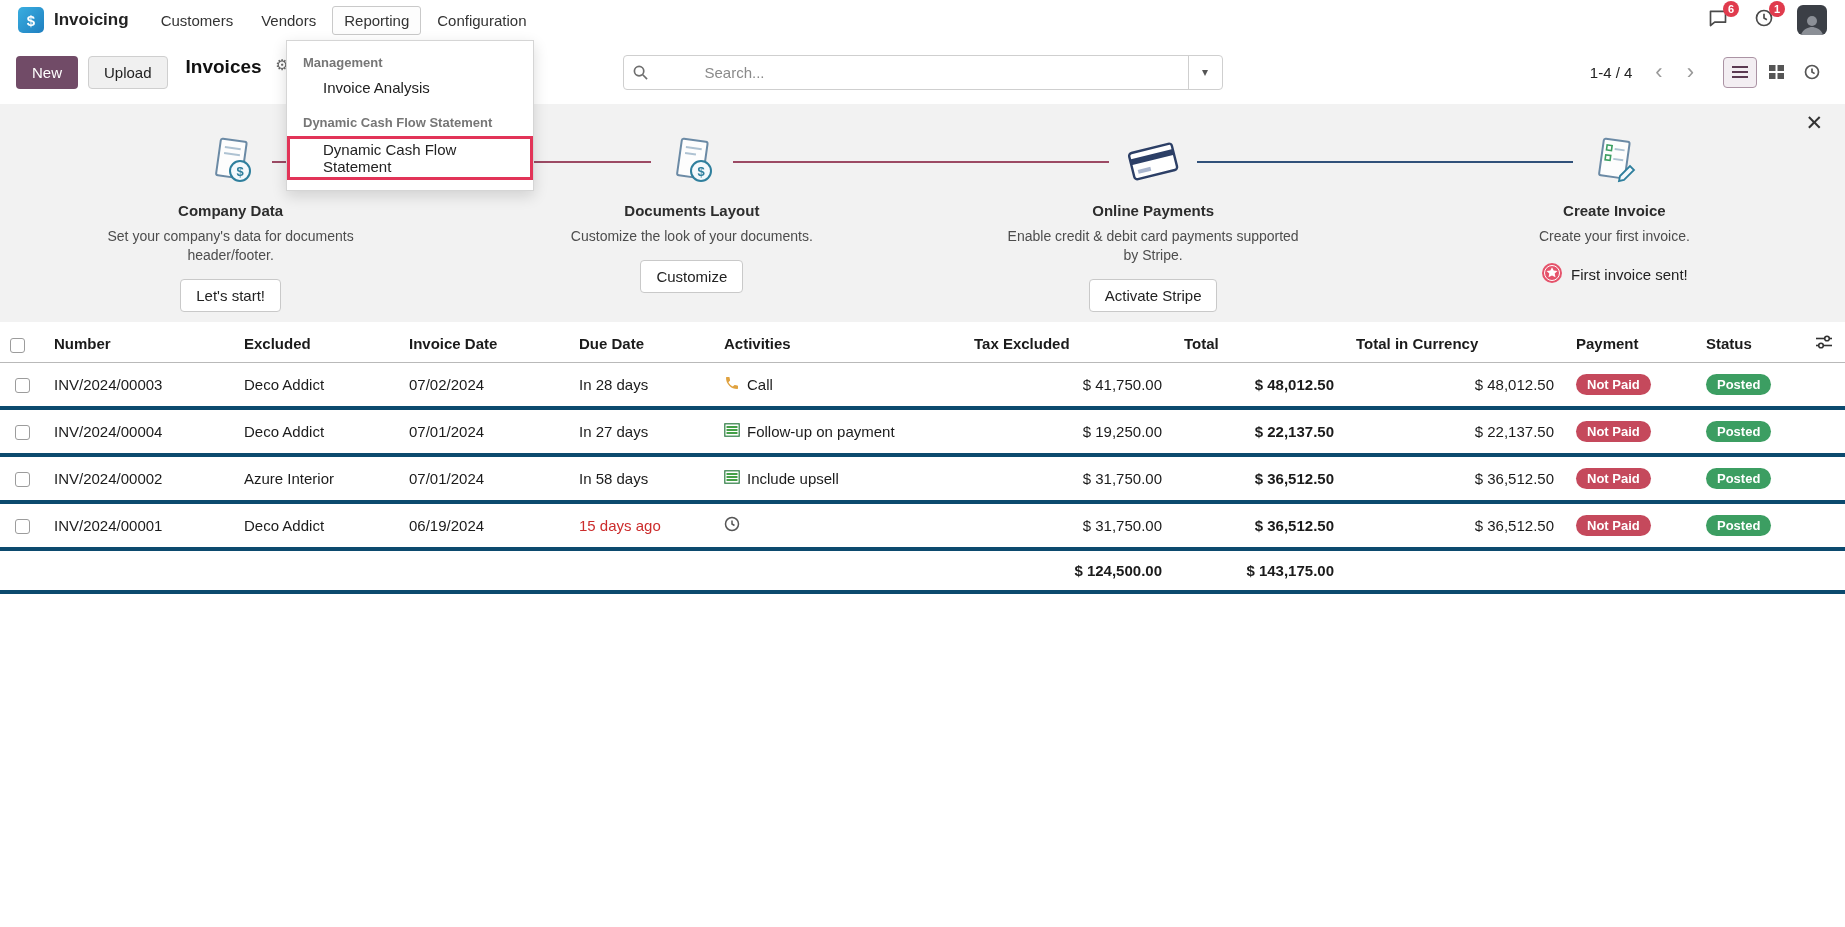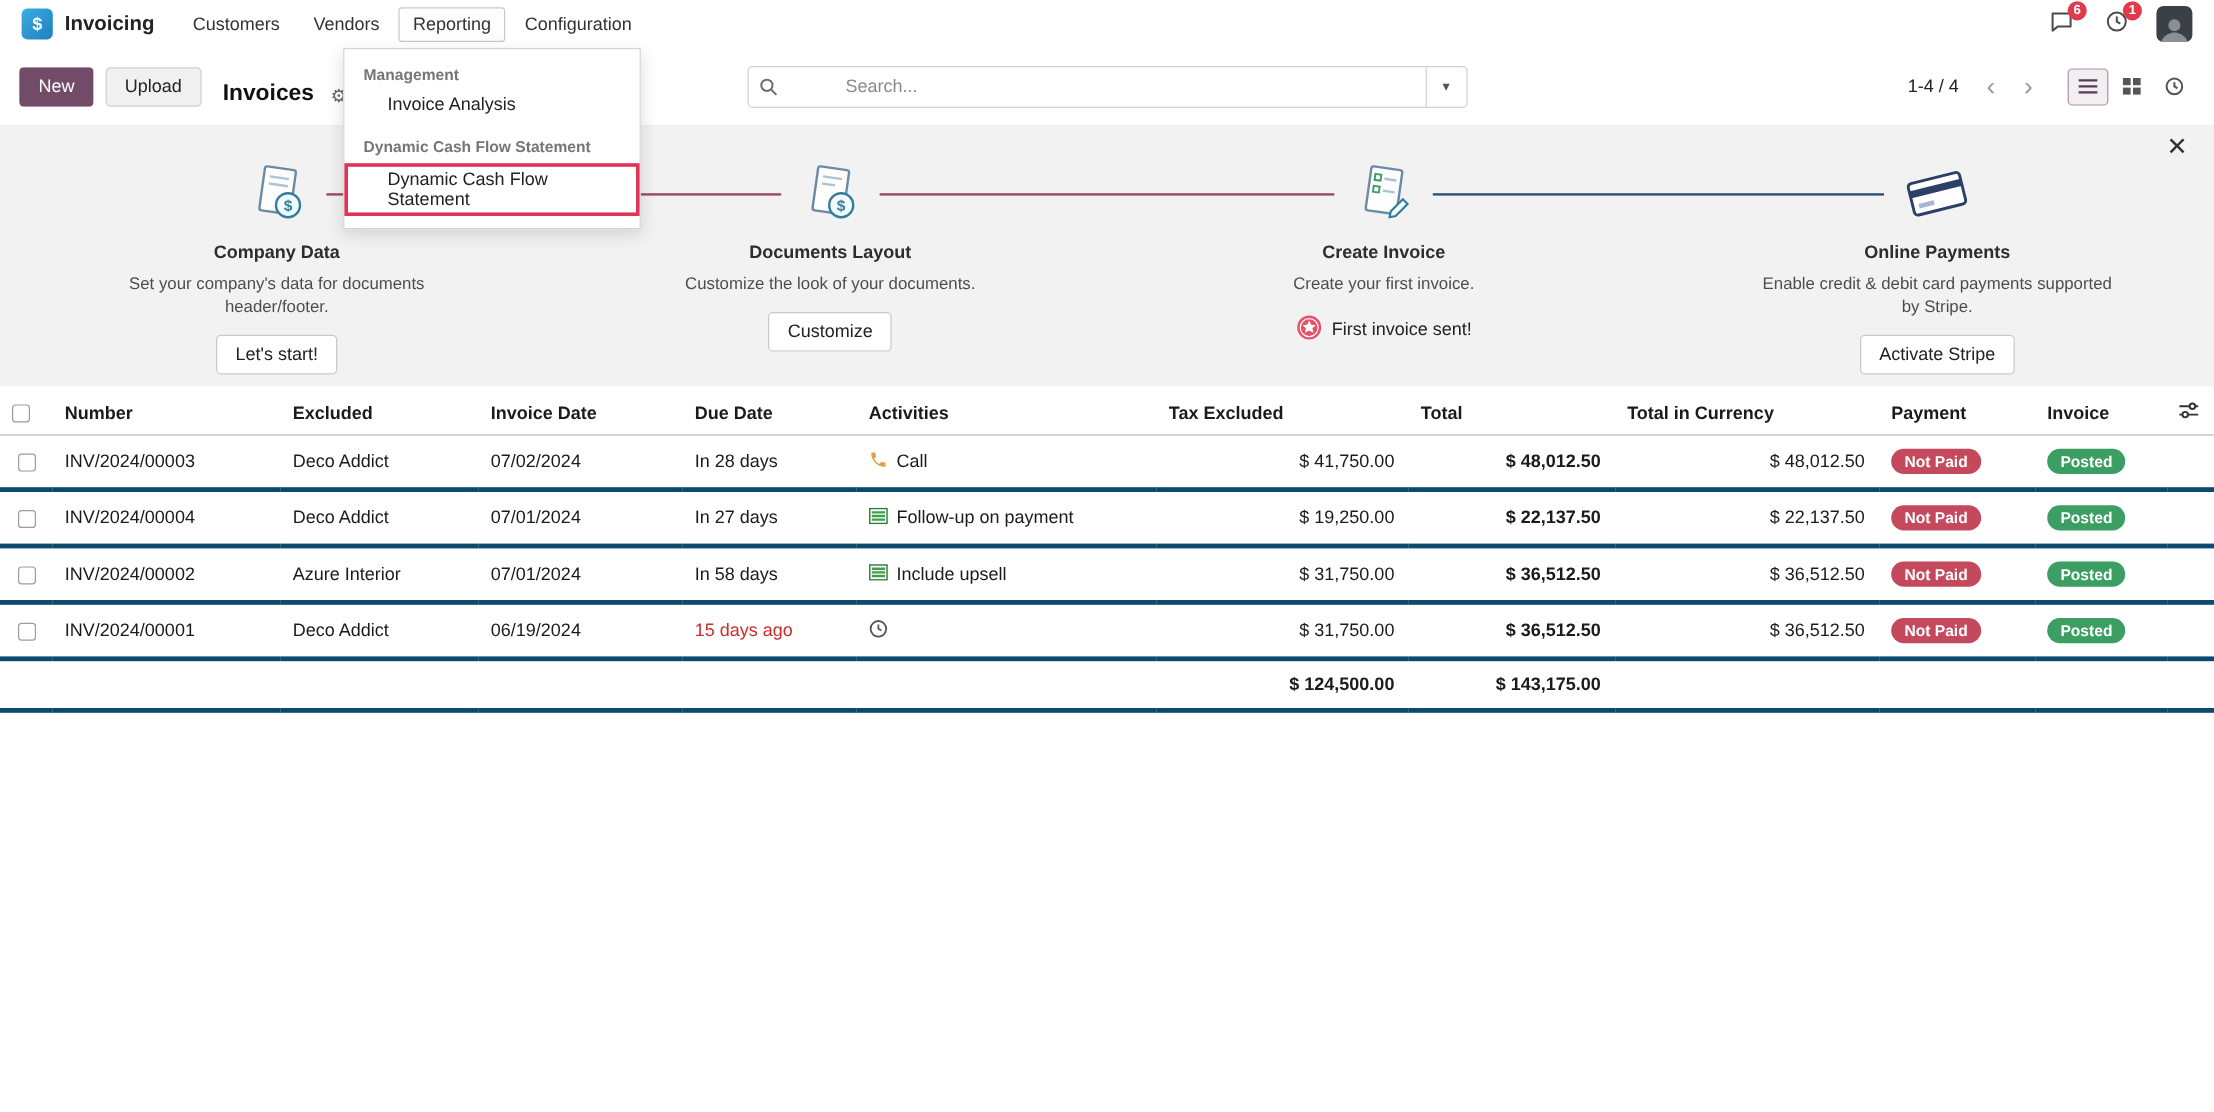--- a/index.html
+++ b/index.html
@@ -17,21 +17,21 @@
   .systray-btn { position: relative; width: 26px; height: 26px; display:flex; align-items:center; justify-content:center; cursor:pointer; }
   .badge { position: absolute; top: -6px; right: -8px; min-width: 16px; height: 16px; padding: 0 4px; background: #e03b4d; color: #fff; border-radius: 9px; font-size: 11px; font-weight: 700; display:flex; align-items:center; justify-content:center; }
   .avatar { width: 30px; height: 30px; border-radius: 6px; background: #3b3f46; overflow: hidden; display:flex; align-items:flex-end; justify-content:center; cursor:pointer; }
 
   
   .control-panel { position: relative; height: 64px; display: flex; align-items: center; padding: 0 16px; background: #fff; }
   .btn { font-size: 15px; border-radius: 4px; padding: 7px 15px; cursor: pointer; border: 1px solid transparent; }
   .btn-primary { background: #714B67; color: #fff; }
   .btn-secondary { background: #f0f0f0; color: #222; border-color: #cfcfcf; }
   .btn-plain { background: #fff; color: #222; border-color: #c9c9c9; }
-  .cp-left { display: flex; align-items: flex-end; gap: 10px; }
+  .cp-left { display: flex; align-items: flex-start; gap: 10px; }
   .page-title { font-size: 19px; color: #111; margin-left: 8px; font-weight: bold; }
   .gear { font-size: 15px; color: #666; cursor: pointer; margin-left: 4px; }
   .searchbar { position: absolute; left: 50%; transform: translateX(-50%); width: 600px; height: 35px; border: 1px solid #cfcfcf; border-radius: 4px; display: flex; align-items: center; background: #fff; gap: 48px; }
   .searchbar .mag { padding: 0 9px; display: flex; }
   .searchbar input { flex: 1; border: none; outline: none; font-size: 15px; color: #333; background: transparent; }
   .searchbar input::placeholder { color: #8a8a8a; }
   .search-caret { width: 34px; align-self: stretch; border-left: 1px solid #cfcfcf; display: flex; align-items: center; justify-content: center; color: #555; font-size: 12px; cursor: pointer; }
   .cp-right { margin-left: auto; display: flex; align-items: center; gap: 6px; }
   .pager-value { font-size: 15px; color: #222; margin-right: 8px; cursor: pointer; }
   .pager-btn { font-size: 22px; color: #999; padding: 0 9px; cursor: pointer; line-height: 1; }
@@ -212,20 +212,35 @@
               <text x="36" y="42" text-anchor="middle" font-size="13" font-weight="bold" fill="#2f7f9d">$</text>
             </svg>
         </div>
         <div class="ob-title">Documents Layout</div>
         <div class="ob-desc">Customize the look of your documents.</div>
         <button class="btn btn-plain ob-btn">Customize</button>
       </div>
 
       <div class="ob-step">
         <div class="ob-icon">
+          <svg width="60" height="52" viewBox="0 0 60 52">
+              <g transform="rotate(-14 30 26)">
+                <rect x="8" y="13" width="44" height="27" rx="3" fill="#fff" stroke="#2c3f66" stroke-width="2.4"></rect>
+                <rect x="8" y="19" width="44" height="6" fill="#2c3f66"></rect>
+                <rect x="13" y="31" width="13" height="4" fill="#a9b6cf"></rect>
+              </g>
+            </svg>
+        </div>
+        <div class="ob-title">Online Payments</div>
+        <div class="ob-desc">Enable credit &amp; debit card payments supported by Stripe.</div>
+        <button class="btn btn-plain ob-btn">Activate Stripe</button>
+      </div>
+
+      <div class="ob-step">
+        <div class="ob-icon">
           <svg width="54" height="54" viewBox="0 0 54 54">
               <g transform="rotate(8 27 27)">
                 <rect x="14" y="6" width="26" height="37" rx="2" fill="#fdfdfd" stroke="#6b8aa5" stroke-width="2"></rect>
                 <rect x="18" y="12" width="5" height="5" fill="none" stroke="#3c9e62" stroke-width="1.6"></rect>
                 <line x1="26" y1="15" x2="36" y2="15" stroke="#aec2d2" stroke-width="2"></line>
                 <rect x="18" y="22" width="5" height="5" fill="none" stroke="#3c9e62" stroke-width="1.6"></rect>
                 <line x1="26" y1="25" x2="36" y2="25" stroke="#aec2d2" stroke-width="2"></line>
               </g>
               <path d="M33 42l10-10 4 4-10 10-5 1z" fill="#f4f9fc" stroke="#2f7f9d" stroke-width="1.8"></path>
             </svg>
@@ -235,35 +250,20 @@
         <div class="ob-done">
           <span>
             <svg width="22" height="22" viewBox="0 0 22 22">
                 <circle cx="11" cy="11" r="10" fill="#e5536b"></circle>
                 <circle cx="11" cy="11" r="7.5" fill="none" stroke="#fff" stroke-width="1"></circle>
                 <path d="M11 5.2l1.7 3.4 3.8.4-2.8 2.6.8 3.7-3.5-1.9-3.5 1.9.8-3.7-2.8-2.6 3.8-.4z" fill="#fff"></path>
               </svg>
           </span>
           <span>First invoice sent!</span>
         </div>
-      </div>
-
-      <div class="ob-step">
-        <div class="ob-icon">
-          <svg width="60" height="52" viewBox="0 0 60 52">
-              <g transform="rotate(-14 30 26)">
-                <rect x="8" y="13" width="44" height="27" rx="3" fill="#fff" stroke="#2c3f66" stroke-width="2.4"></rect>
-                <rect x="8" y="19" width="44" height="6" fill="#2c3f66"></rect>
-                <rect x="13" y="31" width="13" height="4" fill="#a9b6cf"></rect>
-              </g>
-            </svg>
-        </div>
-        <div class="ob-title">Online Payments</div>
-        <div class="ob-desc">Enable credit &amp; debit card payments supported by Stripe.</div>
-        <button class="btn btn-plain ob-btn">Activate Stripe</button>
       </div>
 
     </div>
   </section>
 
   <table class="list">
     <colgroup>
       <col style="width:44px">
         <col style="width:190px">
         <col style="width:165px">
@@ -282,21 +282,21 @@
         <th class="cb-cell"><span class="checkbox"></span></th>
         <th>Number</th>
         <th>Excluded</th>
         <th>Invoice Date</th>
         <th>Due Date</th>
         <th>Activities</th>
         <th class="money">Tax Excluded</th>
         <th class="money">Total</th>
         <th class="money">Total in Currency</th>
         <th>Payment</th>
-        <th>Invoice</th>
+        <th>Status</th>
         <th class="th-icon">
           <svg width="16" height="14" viewBox="0 0 16 14">
               <g stroke="#333" stroke-width="1.6" fill="#fff">
                 <line x1="0" y1="3.5" x2="16" y2="3.5"></line>
                 <line x1="0" y1="10.5" x2="16" y2="10.5"></line>
                 <circle cx="11" cy="3.5" r="2.3"></circle>
                 <circle cx="5" cy="10.5" r="2.3"></circle>
               </g>
             </svg>
         </th>

